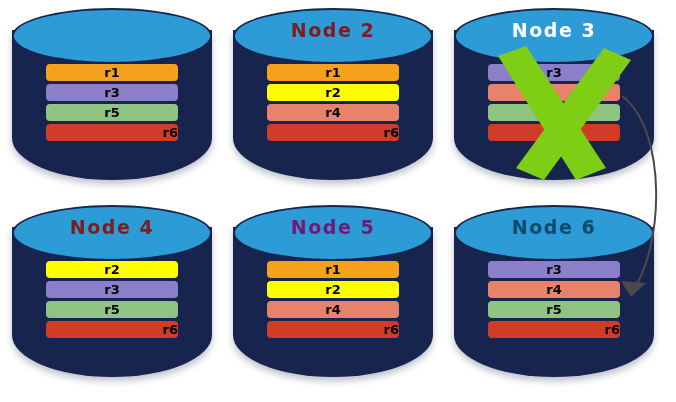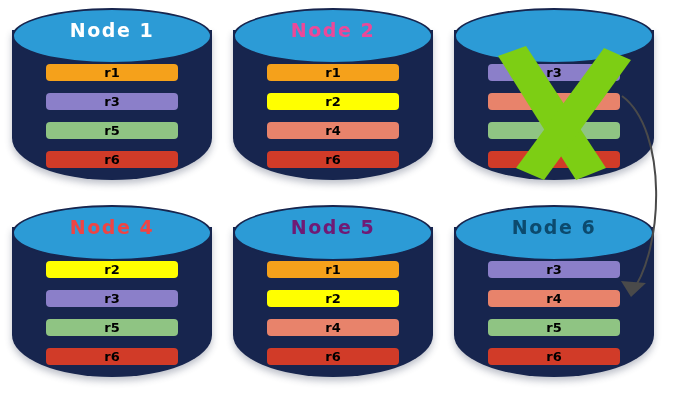--- a/index.html
+++ b/index.html
@@ -63,30 +63,30 @@
   }
   .records {
     position: absolute;
     left: 34px;
     top: 56px;
     width: 132px;
     z-index: 3;
   }
   .record {
     height: 17px;
-    margin-bottom: 12px;
+    margin-bottom: 3px;
     border-radius: 4px;
     text-align: center;
     line-height: 17px;
     font-size: 13px;
     font-weight: bold;
     color: #000000;
     box-sizing: border-box;
   }
-  .record:last-child { margin-bottom: 0; }
+  .record:last-child { margin-bottom: 0; text-align: right; }
 
   
   .cross {
     position: absolute;
     z-index: 6;
     pointer-events: none;
   }
 
   
   .arrow-layer {
@@ -101,59 +101,59 @@
 </style>
 </head>
 <body>
 
 <div id="canvas">
 
   <div id="nodes-layer">
       <div class="node" style="left: 12px; top: 8px;">
         <div class="cyl-body" style="background: rgb(23, 37, 78);"></div>
         <div class="cyl-top" style="background: rgb(44, 155, 214); border-color: rgb(23, 37, 78);"></div>
-        <div class="node-title" style="color: rgb(255, 255, 255);">Node 1</div>
         <div class="records">
           <div class="record" style="background: rgb(245, 161, 27); color: rgb(0, 0, 0);">r1</div>
           <div class="record" style="background: rgb(139, 127, 201); color: rgb(0, 0, 0);">r3</div>
           <div class="record" style="background: rgb(143, 196, 131); color: rgb(0, 0, 0);">r5</div>
           <div class="record" style="background: rgb(209, 59, 40); color: rgb(0, 0, 0);">r6</div>
         </div>
       </div>
       <div class="node" style="left: 233px; top: 8px;">
         <div class="cyl-body" style="background: rgb(23, 37, 78);"></div>
         <div class="cyl-top" style="background: rgb(44, 155, 214); border-color: rgb(23, 37, 78);"></div>
-        <div class="node-title" style="color: #ec4899;">Node 2</div>
+        <div class="node-title" style="color: #7f1d1d;">Node 2</div>
         <div class="records">
           <div class="record" style="background: rgb(245, 161, 27); color: rgb(0, 0, 0);">r1</div>
           <div class="record" style="background: rgb(255, 255, 0); color: rgb(0, 0, 0);">r2</div>
           <div class="record" style="background: rgb(232, 131, 107); color: rgb(0, 0, 0);">r4</div>
           <div class="record" style="background: rgb(209, 59, 40); color: rgb(0, 0, 0);">r6</div>
         </div>
       </div>
       <div class="node" style="left: 454px; top: 8px;">
         <div class="cyl-body" style="background: rgb(23, 37, 78);"></div>
         <div class="cyl-top" style="background: rgb(44, 155, 214); border-color: rgb(23, 37, 78);"></div>
+        <div class="node-title" style="color: rgb(255, 255, 255);">Node 3</div>
         <div class="records">
           <div class="record" style="background: rgb(139, 127, 201); color: rgb(0, 0, 0);">r3</div>
           <div class="record" style="background: rgb(232, 131, 107); color: rgb(0, 0, 0);"></div>
           <div class="record" style="background: rgb(143, 196, 131); color: rgb(0, 0, 0);"></div>
           <div class="record" style="background: rgb(209, 59, 40); color: rgb(0, 0, 0);"></div>
         </div>
         <svg class="cross" viewBox="0 0 200 185" width="200" height="185" style="left: 0px; top: 0px;">
           <g fill="#7DCE14">
             <path d="M 44 48 L 72 38 L 152 160 L 122 172 Z"></path>
             <path d="M 150 40 L 177 52 L 90 172 L 62 160 Z"></path>
           </g>
         </svg>
       </div>
       <div class="node" style="left: 12px; top: 205px;">
         <div class="cyl-body" style="background: rgb(23, 37, 78);"></div>
         <div class="cyl-top" style="background: rgb(44, 155, 214); border-color: rgb(23, 37, 78);"></div>
-        <div class="node-title" style="color: #ef4444;">Node 4</div>
+        <div class="node-title" style="color: #7f1d1d;">Node 4</div>
         <div class="records">
           <div class="record" style="background: rgb(255, 255, 0); color: rgb(0, 0, 0);">r2</div>
           <div class="record" style="background: rgb(139, 127, 201); color: rgb(0, 0, 0);">r3</div>
           <div class="record" style="background: rgb(143, 196, 131); color: rgb(0, 0, 0);">r5</div>
           <div class="record" style="background: rgb(209, 59, 40); color: rgb(0, 0, 0);">r6</div>
         </div>
       </div>
       <div class="node" style="left: 233px; top: 205px;">
         <div class="cyl-body" style="background: rgb(23, 37, 78);"></div>
         <div class="cyl-top" style="background: rgb(44, 155, 214); border-color: rgb(23, 37, 78);"></div>

